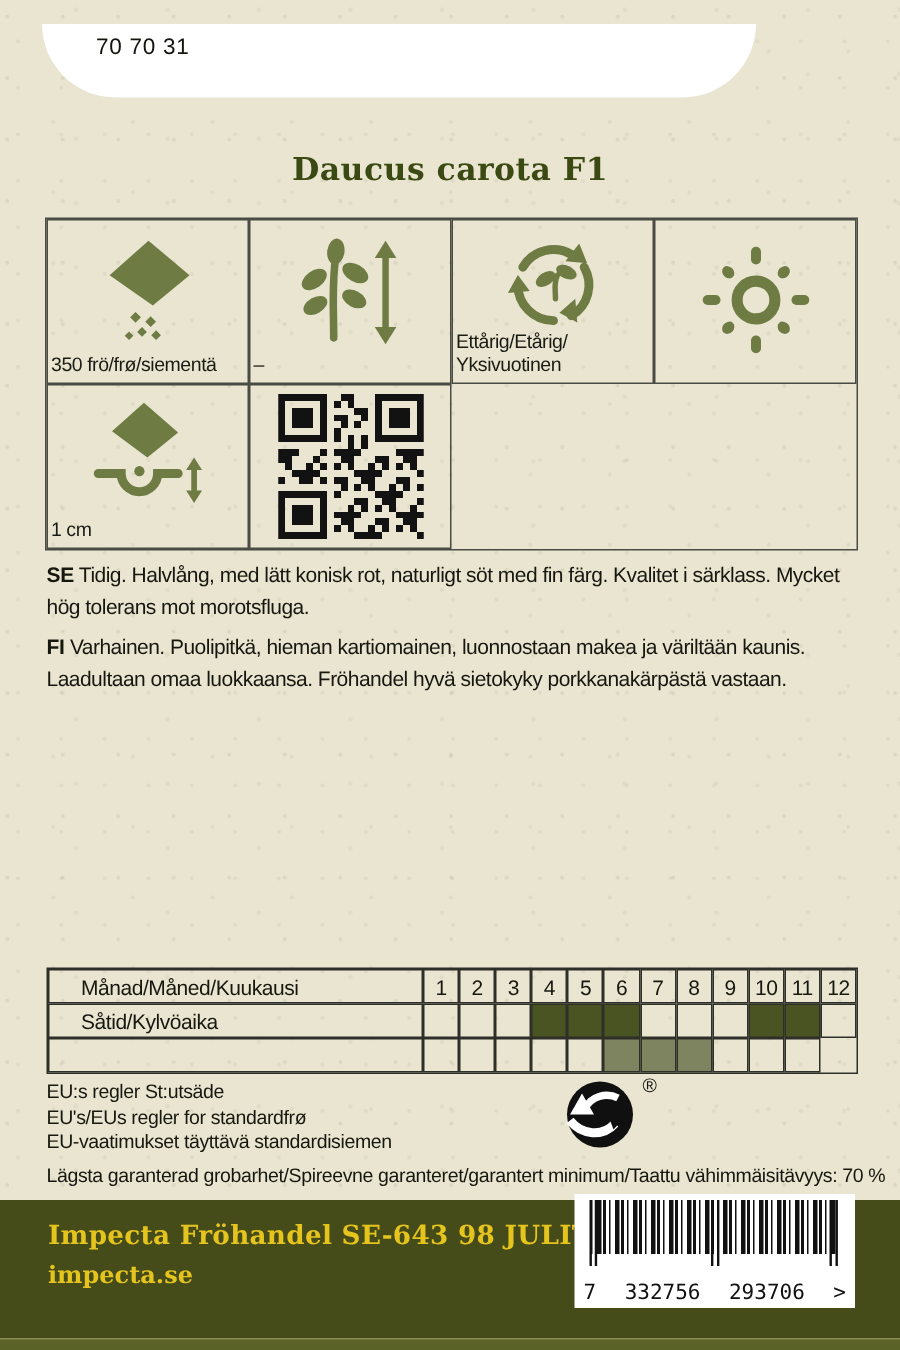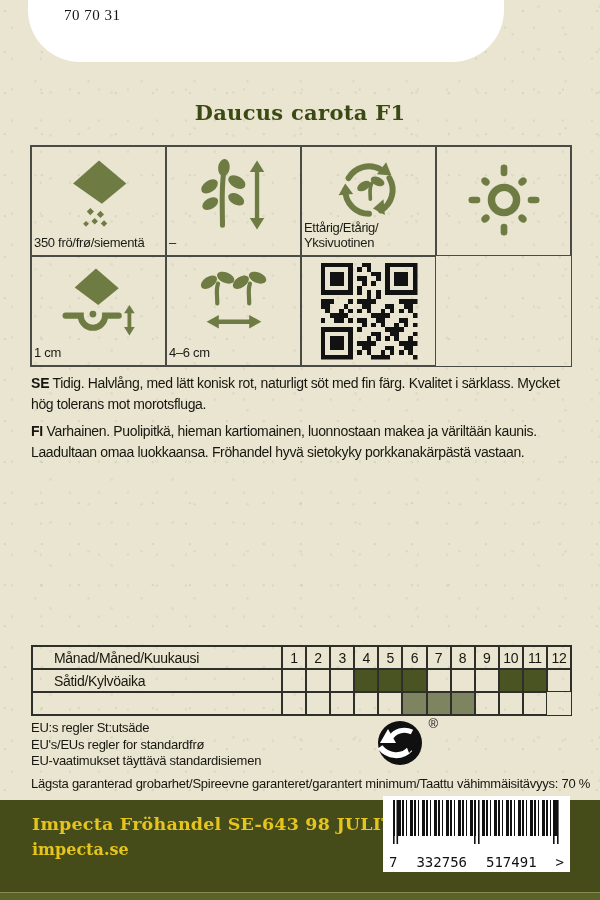--- a/index.html
+++ b/index.html
@@ -4,22 +4,22 @@
 <style>
   html,body{margin:0;padding:0;}
   body{width:600px;height:900px;overflow:hidden;font-family:"Liberation Sans",sans-serif;}
   .packet{position:relative;width:600px;height:900px;background-color:var(--paper,#e9e5d0);
     background-image:
       radial-gradient(circle at 13% 27%, rgba(90,85,60,.10) 0 1px, transparent 1.6px),
       radial-gradient(circle at 67% 73%, rgba(90,85,60,.08) 0 1px, transparent 1.6px),
       radial-gradient(circle at 41% 89%, rgba(120,110,80,.09) 0 1px, transparent 1.6px),
       radial-gradient(circle at 83% 15%, rgba(100,95,70,.07) 0 1.2px, transparent 1.8px);
     background-size:37px 41px,53px 47px,29px 31px,61px 43px;}
-  .top-tab{position:absolute;left:28px;top:0;width:476px;height:62px;background:#fff;
-    border-radius:0 0 52px 52px;font-family:Liberation Serif, serif;}
+  .top-tab{position:absolute;left:28px;top:16px;width:476px;height:49px;background:#fff;
+    border-radius:0 0 52px 52px;}
   .code{position:absolute;left:36px;top:7px;font-size:15px;color:#15150f;letter-spacing:.5px;}
   .title{position:absolute;left:0;top:100px;width:600px;margin:0;text-align:center;
     font-family:"DejaVu Serif","Liberation Serif",serif;font-size:21px;font-weight:700;
     color:var(--titlegreen,#3b4913);letter-spacing:.3px;}
   .grid{position:absolute;left:30px;top:145px;width:540px;height:220px;
     display:grid;grid-template-columns:repeat(4,1fr);grid-template-rows:repeat(2,1fr);
     border:1px solid #4b4b45;}
   .cell{position:relative;border:0.7px solid #4b4b45;}
   .cell .icon{position:absolute;left:50%;transform:translateX(-50%);top:10px;color:var(--olive,#6e7c44);}
   .cell .icon.low{top:16px;}
@@ -144,40 +144,20 @@
         <circle cx="42" cy="62" r="4.5" fill="currentColor"></circle>
         <line x1="90" y1="58" x2="90" y2="82" stroke="currentColor" stroke-width="5" stroke-linecap="round"></line>
         <g fill="currentColor">
           <path d="M90 50 L83 61 L97 61 Z"></path>
           <path d="M90 90 L83 79 L97 79 Z"></path>
         </g>
       </svg>
       <div class="cap">1 cm</div>
     </div>
 
-    <div class="cell">
-      <svg class="icon" width="76" height="76" viewBox="0 0 100 100">
-        <g stroke="currentColor" stroke-width="5.5" fill="none" stroke-linecap="round">
-          <path d="M28 48 C28 36 26 30 29 22"></path>
-          <path d="M70 48 C70 36 68 30 71 22"></path>
-        </g>
-        <g fill="currentColor">
-          <ellipse cx="17" cy="20" rx="12" ry="7" transform="rotate(-34 17 20)"></ellipse>
-          <ellipse cx="39" cy="14" rx="12" ry="7" transform="rotate(22 39 14)"></ellipse>
-          <ellipse cx="59" cy="20" rx="12" ry="7" transform="rotate(-34 59 20)"></ellipse>
-          <ellipse cx="81" cy="14" rx="12" ry="7" transform="rotate(22 81 14)"></ellipse>
-        </g>
-        <line x1="26" y1="72" x2="74" y2="72" stroke="currentColor" stroke-width="6" stroke-linecap="round"></line>
-        <g fill="currentColor">
-          <path d="M14 72 L30 63 L30 81 Z"></path>
-          <path d="M86 72 L70 63 L70 81 Z"></path>
-        </g>
-      </svg>
-      <div class="cap">4–6 cm</div>
-    </div>
 
 
     <div class="cell">
       <svg id="qr" width="97" height="97" viewBox="0 0 21 21" shape-rendering="crispEdges">
           <rect x="0" y="0" width="1" height="1" fill="#121212"></rect>
           <rect x="1" y="0" width="1" height="1" fill="#121212"></rect>
           <rect x="2" y="0" width="1" height="1" fill="#121212"></rect>
           <rect x="3" y="0" width="1" height="1" fill="#121212"></rect>
           <rect x="4" y="0" width="1" height="1" fill="#121212"></rect>
           <rect x="5" y="0" width="1" height="1" fill="#121212"></rect>
@@ -507,18 +487,18 @@
         <rect x="2" y="0" width="1.6" height="44" fill="#111"></rect>
         <rect x="5.5" y="0" width="1.6" height="44" fill="#111"></rect>
         <rect x="83" y="0" width="1.6" height="44" fill="#111"></rect>
         <rect x="87" y="0" width="1.6" height="44" fill="#111"></rect>
         <rect x="162" y="0" width="1.6" height="44" fill="#111"></rect>
         <rect x="166" y="0" width="1.6" height="44" fill="#111"></rect>
       </svg>
     <div class="digits">
       <span>7</span>
       <span>332756</span>
-      <span>517491</span>
+      <span>293706</span>
       <span>&gt;</span>
     </div>
   </div>
 
 </div>
 
 </body></html>

